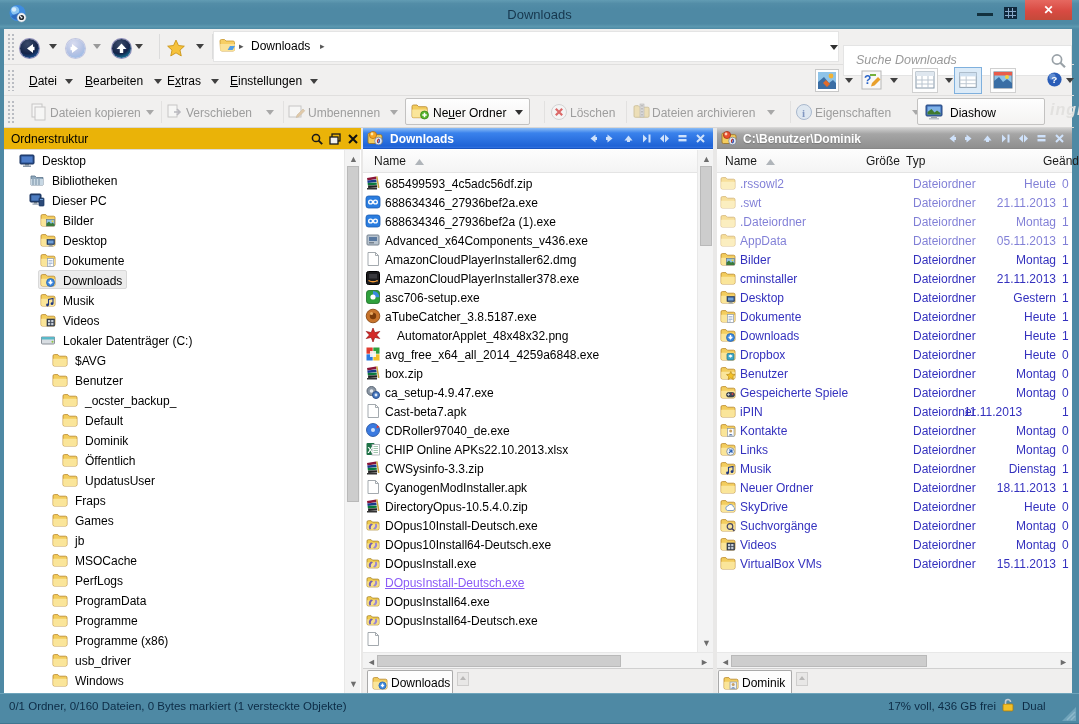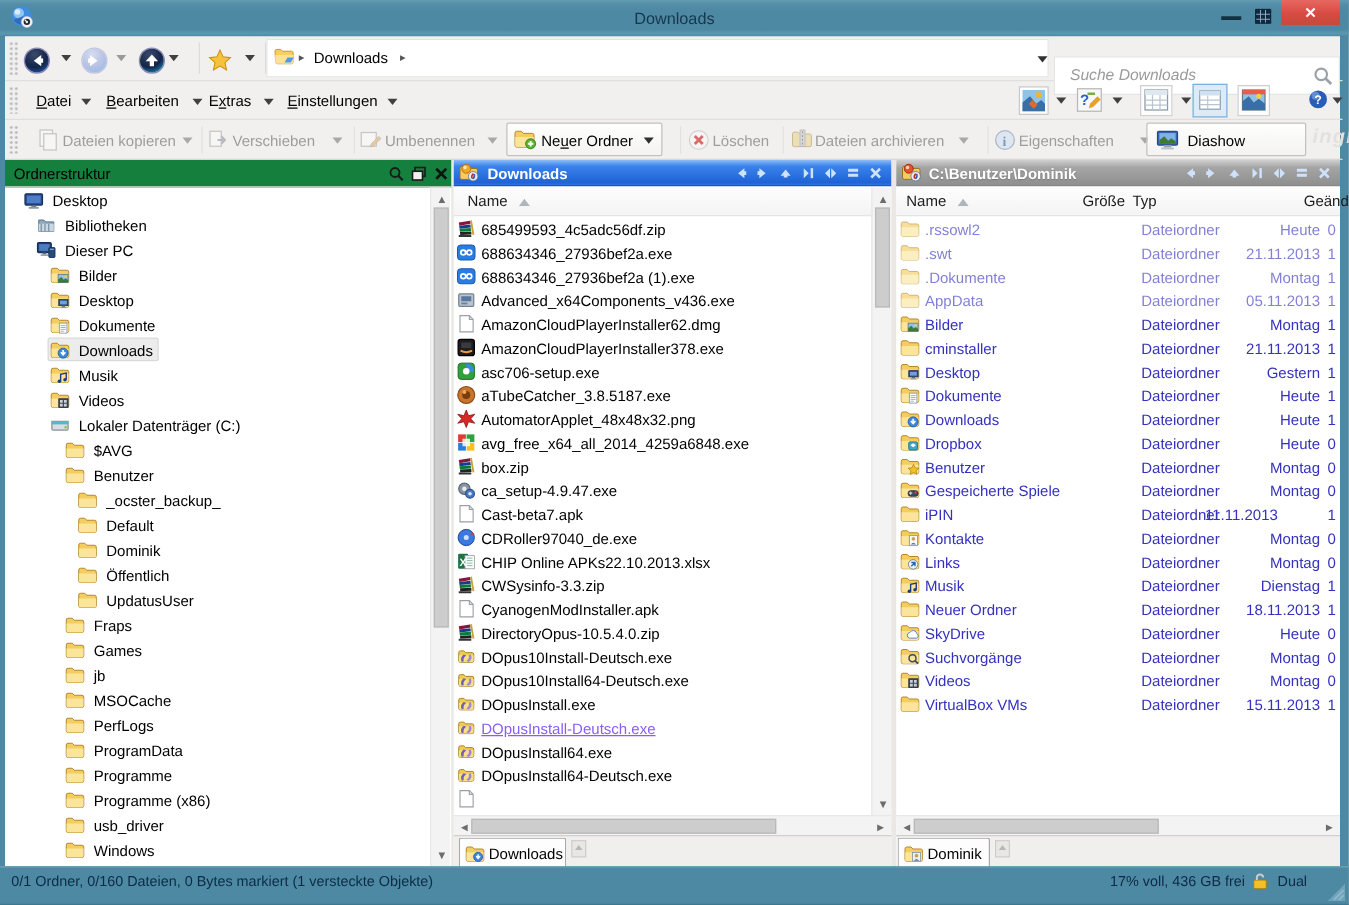--- a/index.html
+++ b/index.html
@@ -272,21 +272,21 @@
           <rect x="6" y="13" width="6" height="2" fill="#9aa4ae"></rect>
           <rect x="4" y="15" width="10" height="1.5" fill="#b8c0c8"></rect>
         </svg></div>
     <div class="cmdtext" style="left:946px;color:#000;">Diashow</div>
     <div class="abs" style="left:1046px;top:5px;color:#e2e1df;font-style:italic;font-size:16px;font-weight:bold;letter-spacing:1px;">ingl</div>
   </div>
 </div>
 
 <div id="main">
   <div class="panel" id="lpanel">
-    <div class="abs" style="left:0;top:0;right:0;height:22px;background:#15803d;border-bottom:1px solid #dcdcdc;">
+    <div class="abs" style="left:0;top:0;right:0;height:22px;background:#eab308;border-bottom:1px solid #dcdcdc;">
       <div class="abs" style="left:7px;top:4px;color:#000;">Ordnerstruktur</div>
       <svg class="abs" style="left:306px;top:4px;" width="14" height="14" viewBox="0 0 14 14">
           <circle cx="6" cy="6" r="3.6" fill="none" stroke="#1a1a1a" stroke-width="1.5"></circle>
           <path d="M8.6 8.6 L12.2 12.2" stroke="#1a1a1a" stroke-width="1.9"></path>
         </svg>
       <svg class="abs" style="left:324px;top:4px;" width="14" height="14" viewBox="0 0 14 14">
           <rect x="4" y="2" width="8" height="7" fill="none" stroke="#1a1a1a" stroke-width="1.3"></rect>
           <rect x="2" y="5" width="8" height="7" fill="#f1f0ef" stroke="#1a1a1a" stroke-width="1.3"></rect>
         </svg>
       <svg class="abs" style="left:342px;top:4px;" width="14" height="14" viewBox="0 0 14 14">
@@ -598,21 +598,21 @@
               <circle cx="8" cy="8" r="6.8" fill="#c8742c" stroke="#8a4a14" stroke-width=".9"></circle>
               <circle cx="8" cy="8" r="3.2" fill="#7a3a0a"></circle>
               <circle cx="6.5" cy="5.5" r="1.6" fill="#e8a860"></circle>
             </svg></span>
           <span class="nm" style="color:#000;">aTubeCatcher_3.8.5187.exe</span>
         </div>
         <div class="row">
           <span class="ic"><svg width="16" height="16" viewBox="0 0 16 16">
               <path d="M8 1 L9.8 5.6 L14.8 4.4 L11.6 8 L14.8 11.6 L9.8 10.4 L8 15 L6.2 10.4 L1.2 11.6 L4.4 8 L1.2 4.4 L6.2 5.6 Z" fill="#d42a28" stroke="#8a0a0a" stroke-width=".6"></path>
             </svg></span>
-          <span class="nm" style="color:#000;">AutomatorApplet_48x48x32.png</span>
+          <span class="nm" style="color:#000;margin-left:12px;">AutomatorApplet_48x48x32.png</span>
         </div>
         <div class="row">
           <span class="ic"><svg width="16" height="16" viewBox="0 0 16 16">
               <rect x="1.5" y="1.5" width="6.2" height="6.2" fill="#e03c30"></rect>
               <rect x="8.3" y="1.5" width="6.2" height="6.2" fill="#2fa03c"></rect>
               <rect x="1.5" y="8.3" width="6.2" height="6.2" fill="#2a7de0"></rect>
               <rect x="8.3" y="8.3" width="6.2" height="6.2" fill="#f2c028"></rect>
               <rect x="5" y="5" width="6" height="6" fill="#fff" opacity=".85"></rect>
             </svg></span>
           <span class="nm" style="color:#000;">avg_free_x64_all_2014_4259a6848.exe</span>
@@ -798,21 +798,21 @@
             </svg></span>
           <span class="nm blue" style="left:23px">.swt</span>
           <span class="nm blue" style="left:196px">Dateiordner</span>
           <span class="nm blue" style="left:239px;width:100px;text-align:right">21.11.2013</span>
           <span class="nm blue" style="left:345px">1</span>
         </div>
         <div class="row" style="opacity:.62">
           <span class="ic" style="left:3px"><svg width="16" height="16" viewBox="0 0 16 16">
               <use href="#fold"></use>
             </svg></span>
-          <span class="nm blue" style="left:23px">.Dokumente</span>
+          <span class="nm blue" style="left:23px">.Dateiordner</span>
           <span class="nm blue" style="left:196px">Dateiordner</span>
           <span class="nm blue" style="left:239px;width:100px;text-align:right">Montag</span>
           <span class="nm blue" style="left:345px">1</span>
         </div>
         <div class="row" style="opacity:.62">
           <span class="ic" style="left:3px"><svg width="16" height="16" viewBox="0 0 16 16">
               <use href="#fold"></use>
             </svg></span>
           <span class="nm blue" style="left:23px">AppData</span>
           <span class="nm blue" style="left:196px">Dateiordner</span>

